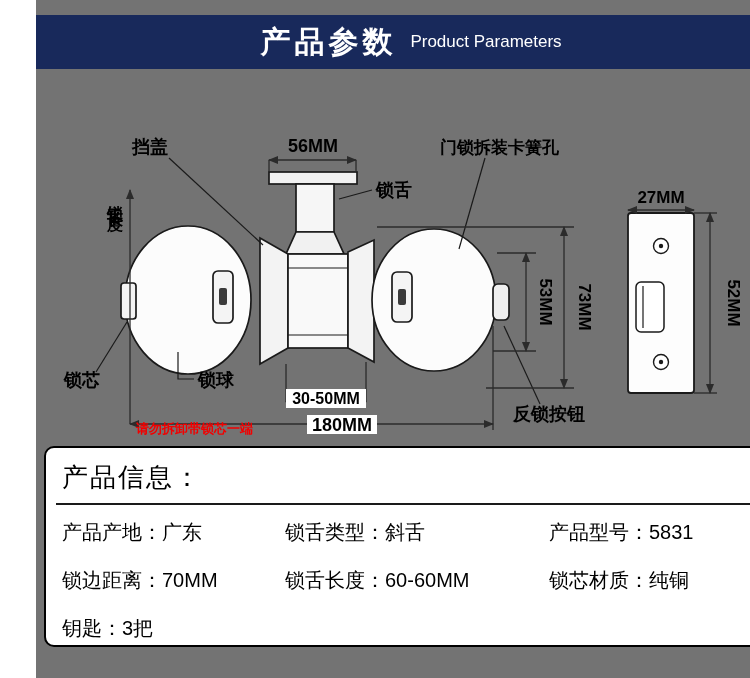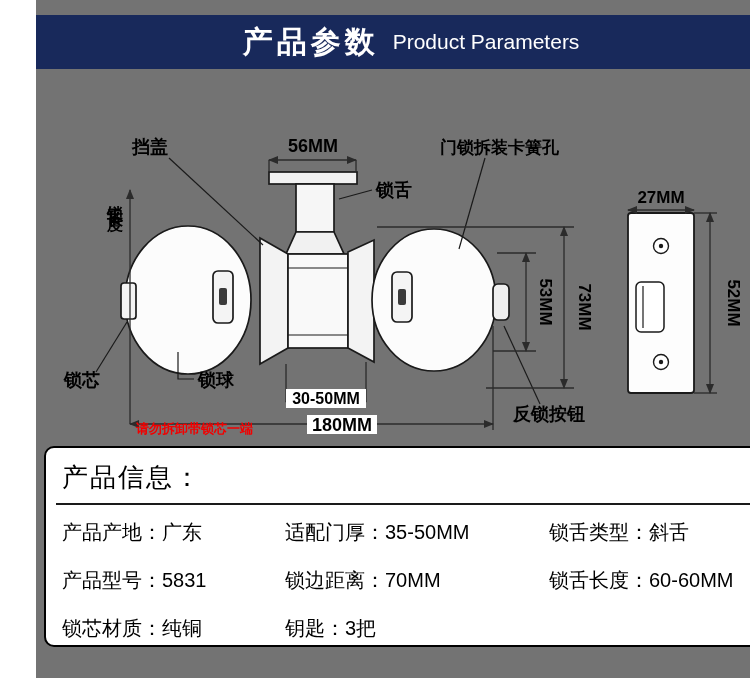--- a/index.html
+++ b/index.html
@@ -3,21 +3,21 @@
 <meta charset="utf-8">
 <style>
   html,body{margin:0;padding:0;background:#fff;}
   body{font-family:"Liberation Sans",sans-serif;}
   .page{position:relative;width:750px;height:678px;background:#737373;overflow:hidden;margin-left:36px;}
 
   
   .banner{position:absolute;top:15px;left:0;width:750px;height:54px;
     background:var(--banner_bg,#18295b);display:flex;align-items:center;justify-content:center;gap:14px;}
   .title-cn{color:#fff;font-size:30px;font-weight:bold;letter-spacing:4px;}
-  .title-en{color:#fff;font-size:21px;letter-spacing:0;}
+  .title-en{color:#fff;font-size:17px;letter-spacing:0;}
 
   
   .diagram{position:absolute;top:86px;left:0;width:642px;height:374px;}
   .diagram svg{display:block;}
   .vlabel{position:absolute;left:68px;top:106px;writing-mode:vertical-rl;text-orientation:upright;
     font-size:16px;font-weight:bold;letter-spacing:3px;color:#000;}
   .warn{fill:var(--warning_red,#f00);}
 
   
   .info-box{position:absolute;left:8px;top:446px;width:735px;height:201px;border:2px solid #000;
@@ -134,21 +134,20 @@
     </svg>
 
     <div class="vlabel">锁舌长度</div>
   </div>
 
   <section class="info-box">
     <h2 class="info-heading">产品信息：</h2>
     <div class="info-divider"></div>
     <div class="spec-grid">
       <div class="spec-item">产品产地：广东</div>
-      <div class="spec-item">适配门厚：35-50MM</div>
       <div class="spec-item">锁舌类型：斜舌</div>
       <div class="spec-item">产品型号：5831</div>
       <div class="spec-item">锁边距离：70MM</div>
       <div class="spec-item">锁舌长度：60-60MM</div>
       <div class="spec-item">锁芯材质：纯铜</div>
       <div class="spec-item">钥匙：3把</div>
     </div>
   </section>
 
 </div>

